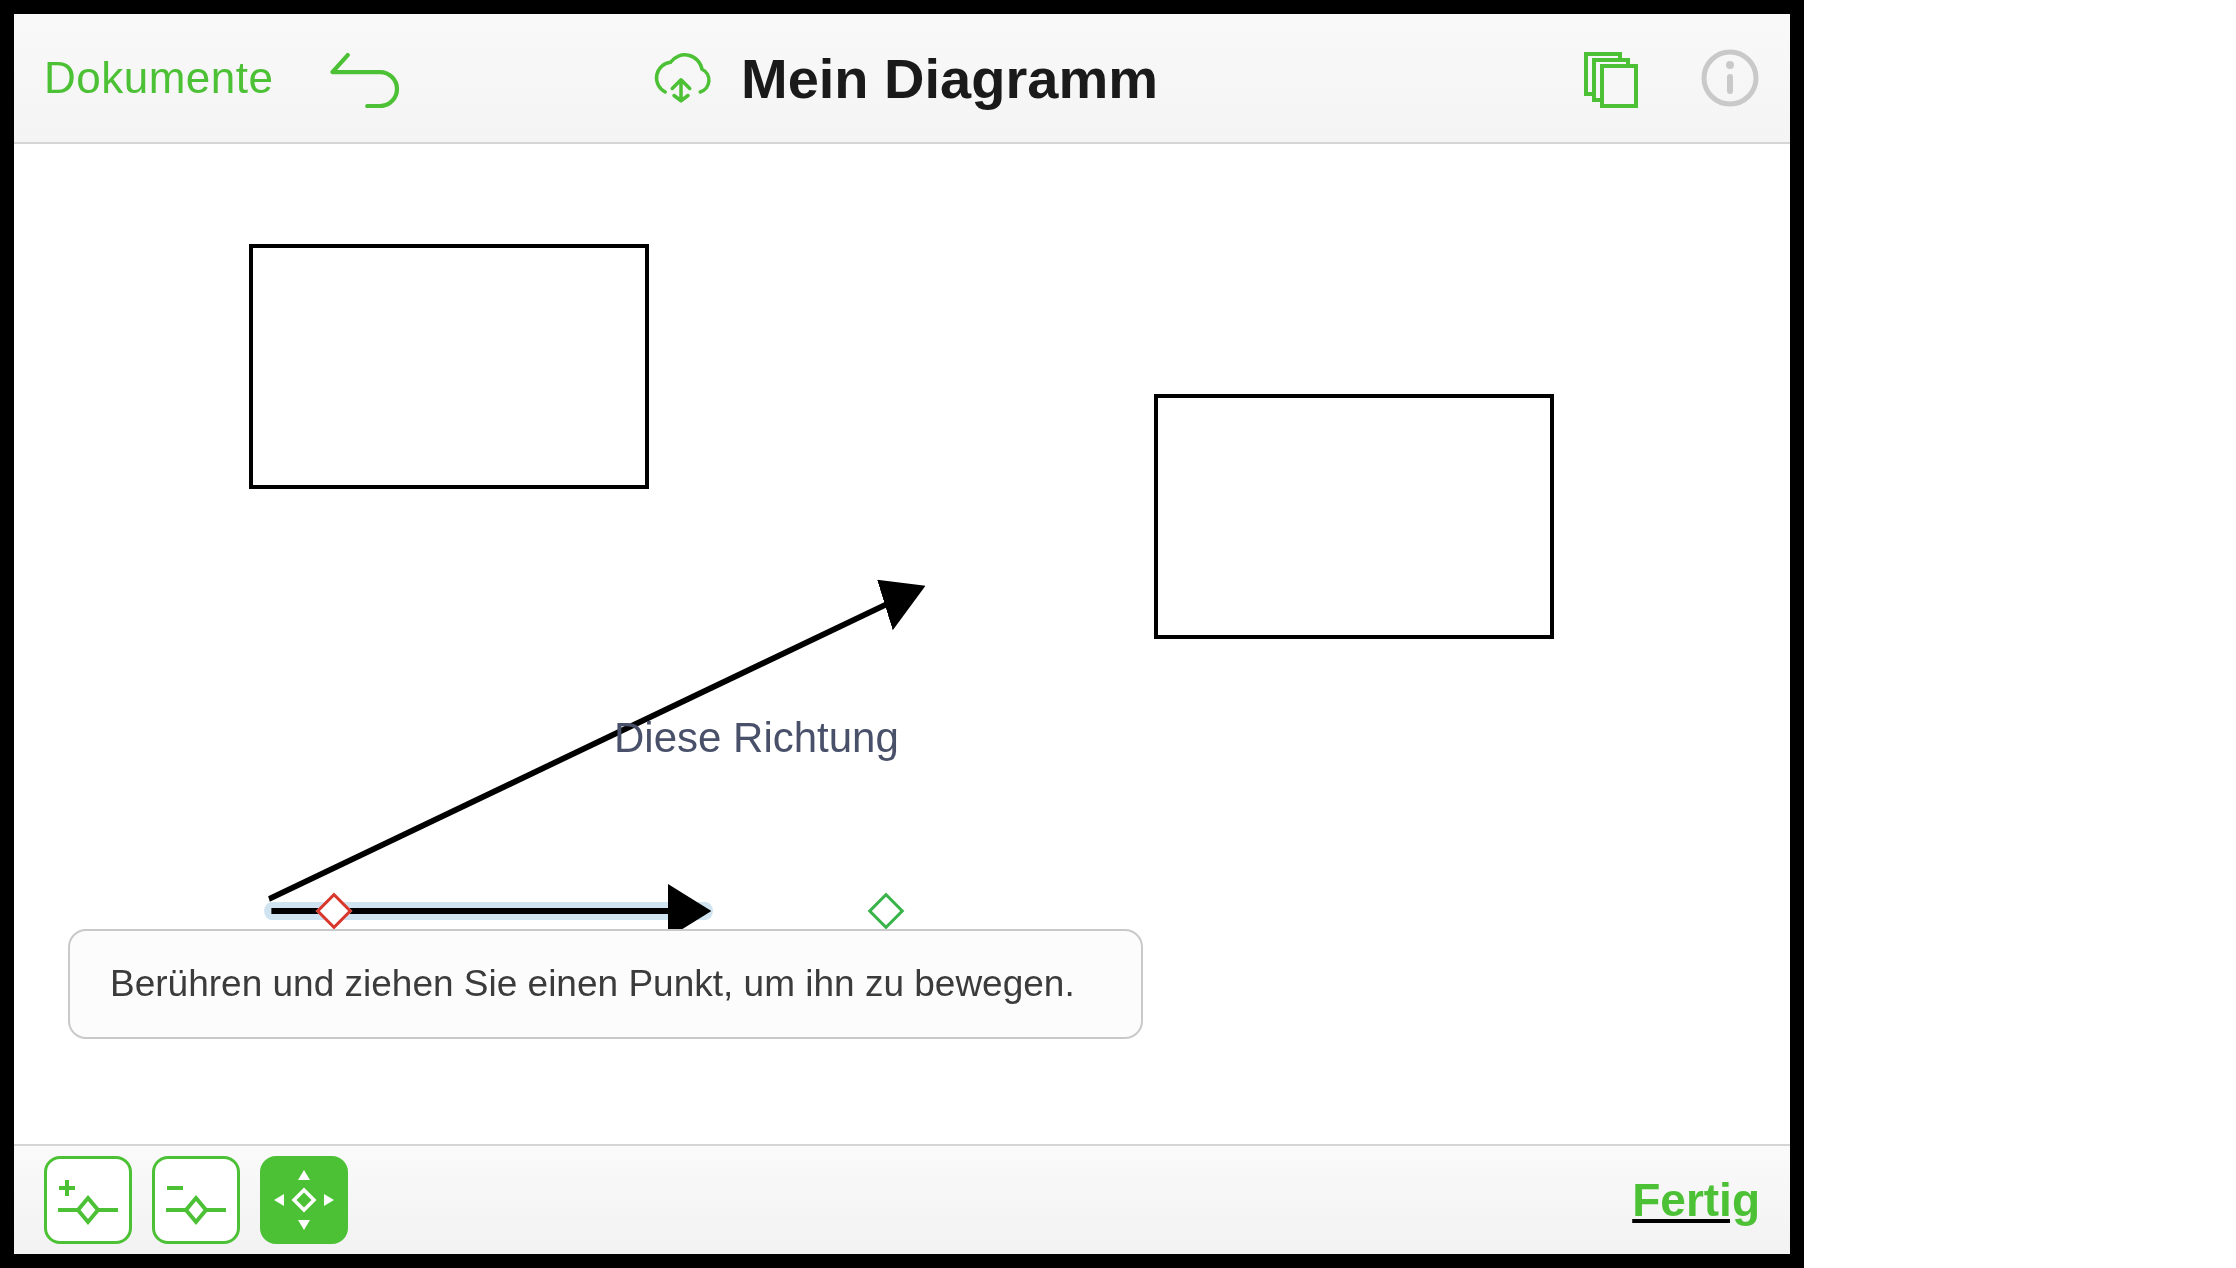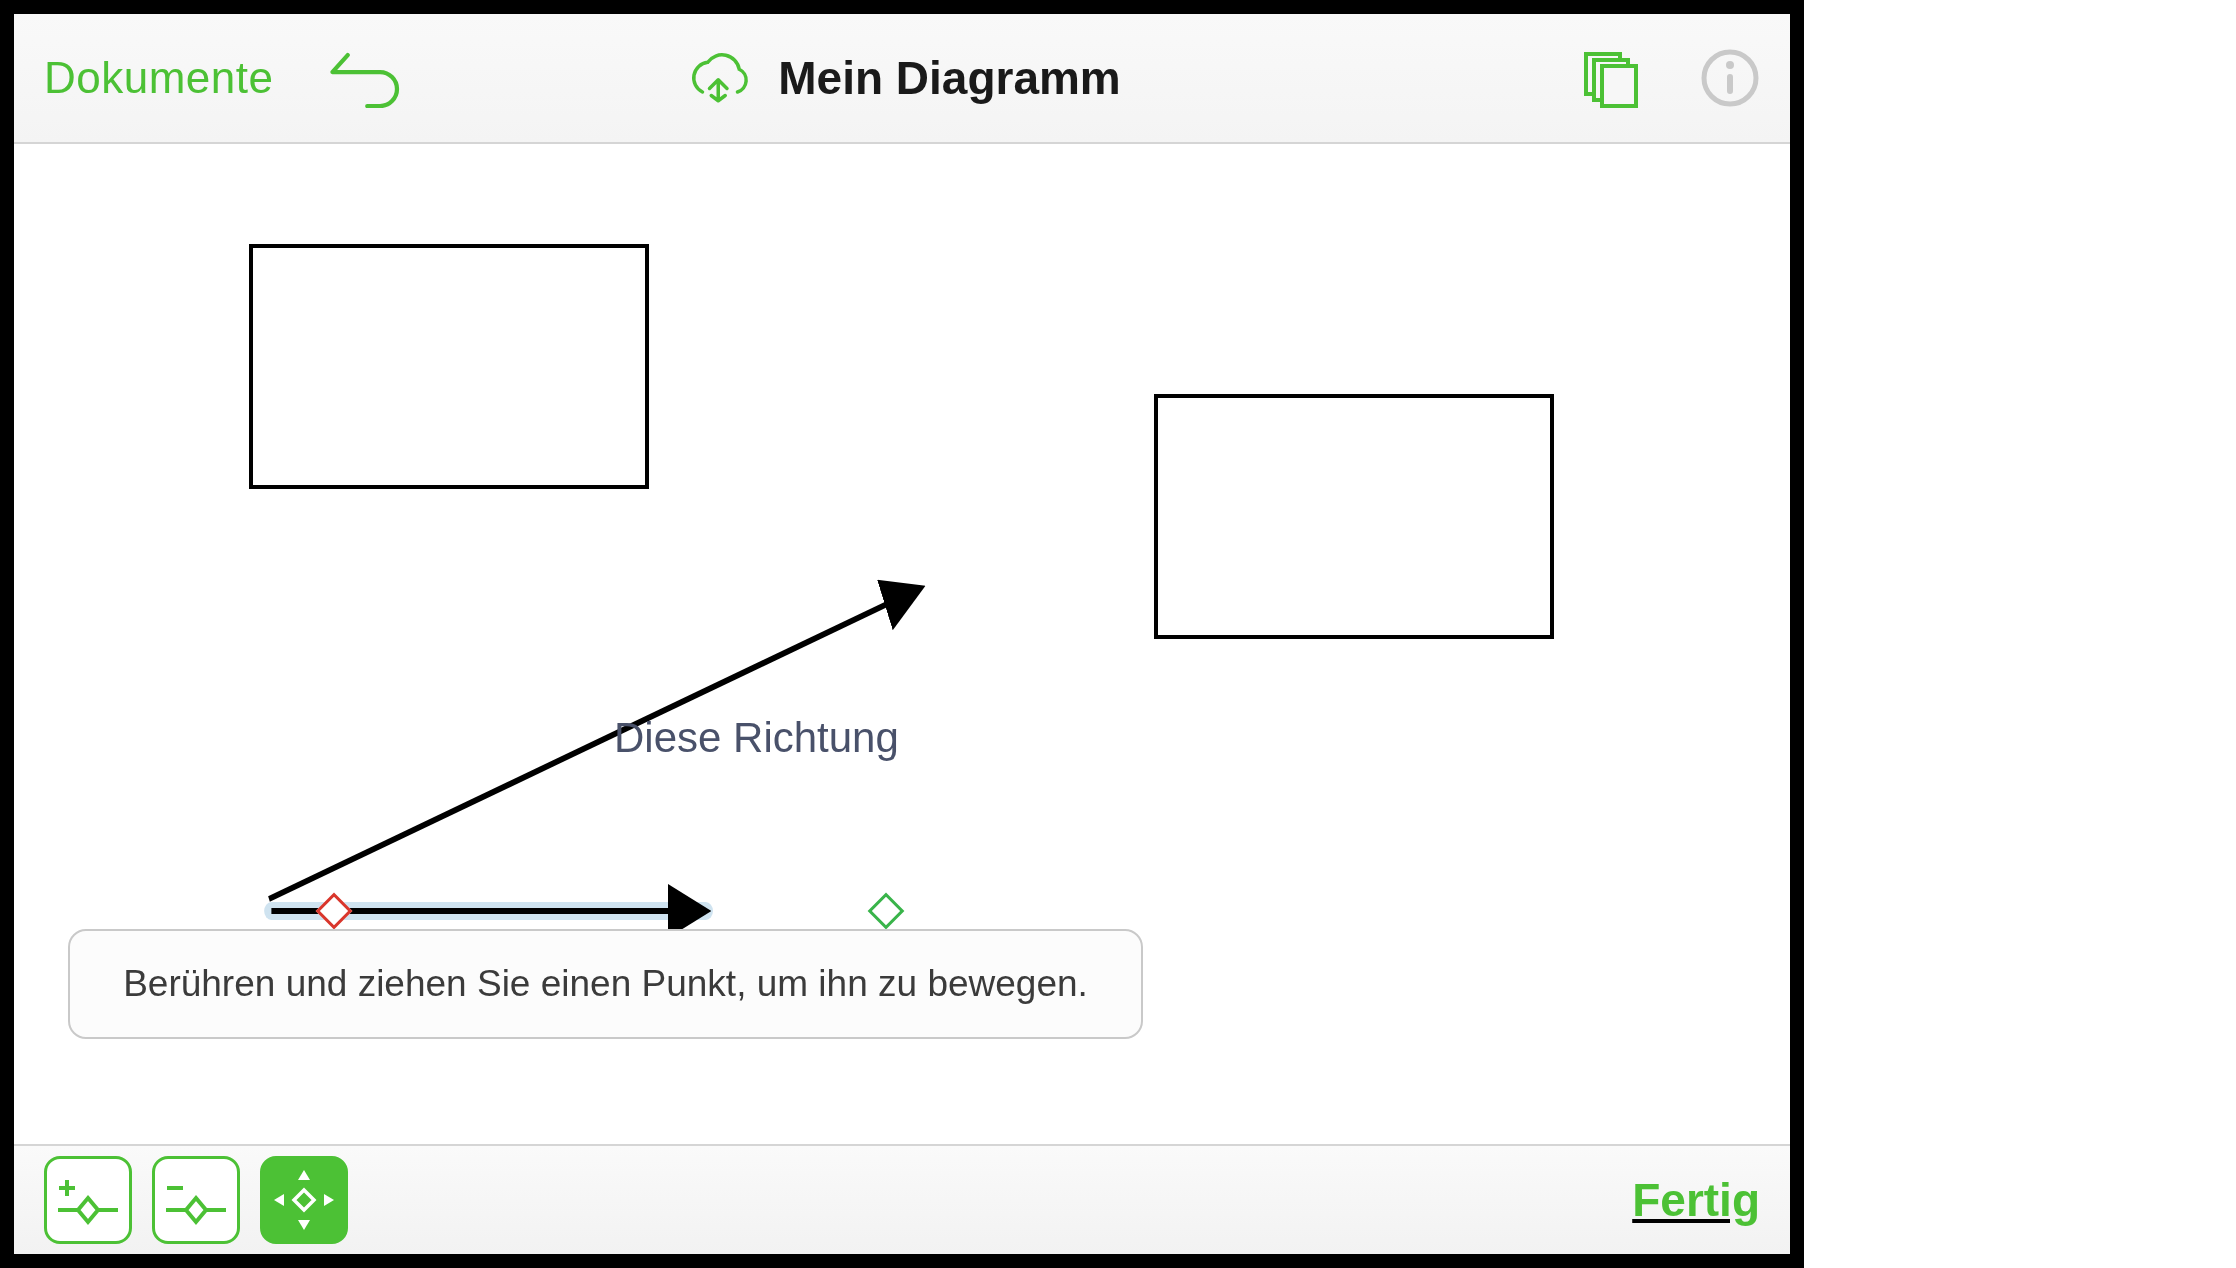--- a/index.html
+++ b/index.html
@@ -53,21 +53,21 @@
       display: flex;
       align-items: center;
       gap: 25px;
     }
     .cloud-icon {
       width: 70px;
       height: 60px;
     }
     .cloud-icon svg { width: 100%; height: 100%; }
     .doc-title {
-      font-size: 46px;
+      font-size: 56px;
       font-weight: 700;
       color: #1a1a1a;
     }
     .top-right {
       margin-left: auto;
       display: flex;
       align-items: center;
       gap: 60px;
     }
     .layers-icon {
@@ -110,21 +110,20 @@
       width: 1075px;
       height: 110px;
       border: 2px solid #c9c9c9;
       border-radius: 18px;
       background: #fcfcfc;
       display: flex;
       align-items: center;
       padding: 0 40px;
       color: #3b3b3b;
       font-size: 37px;
-      justify-content: center;
     }
     .canvas svg.overlay {
       position: absolute;
       top: 0; left: 0;
       width: 100%; height: 100%;
       pointer-events: none;
     }
     .handle {
       position: absolute;
       width: 26px;

